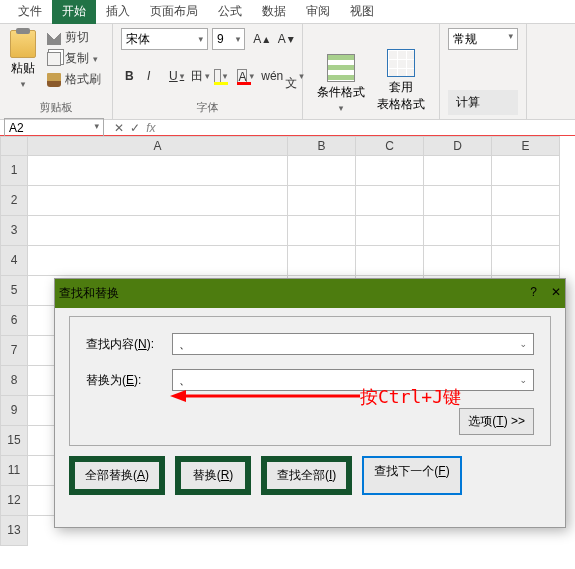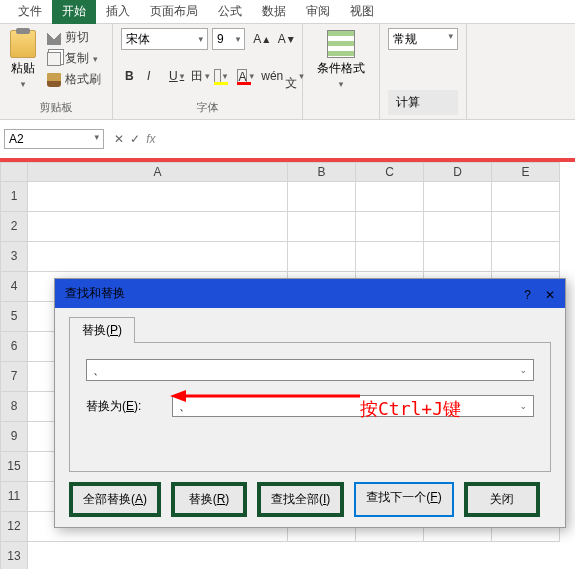--- a/index.html
+++ b/index.html
@@ -26,53 +26,53 @@
 .btn-row{display:flex;gap:2px;align-items:center}
 .rb{padding:2px 4px;min-width:20px;text-align:center;color:#333;display:flex;align-items:center;gap:2px}
 .bold{font-weight:bold}.ital{font-style:italic}.ul{text-decoration:underline}
 .color-box{width:14px;height:14px;border:1px solid #888;position:relative}
 .color-box::after{content:"";position:absolute;bottom:-3px;left:-1px;width:14px;height:3px;background:var(--c,#ff0000)}
 .big-btn{display:flex;flex-direction:column;align-items:center;gap:2px;padding:2px 6px}
 .big-ico{width:28px;height:28px}
 .cf-ico{background:repeating-linear-gradient(#a8d08d,#a8d08d 5px,#fff 5px,#fff 10px);border:1px solid #888}
 .tbl-ico{background:linear-gradient(#5b9bd5,#5b9bd5);border:1px solid #2e75b6;background-image:linear-gradient(#fff 1px,transparent 1px),linear-gradient(90deg,#fff 1px,transparent 1px);background-size:9px 9px}
 .num-combo{border:1px solid #ababab;background:#fff;width:70px;height:22px;padding:2px 4px;display:flex;justify-content:space-between}
-.namebox-row{display:flex;align-items:center;height:42px;border-bottom:4px solid #ef4444;background:#fff}
+.namebox-row{display:flex;align-items:center;height:16px;border-bottom:1px solid #ef4444;background:#fff}
 .namebox{width:100px;border:1px solid #ababab;margin:2px 4px;padding:2px 4px;display:flex;justify-content:space-between}
 .fx-btns{display:flex;gap:6px;padding:0 6px;color:#666}
 .fx-lbl{font-style:italic;color:#888}
 .formula-bar{flex:1;padding:2px 6px;border-left:1px solid #d4d4d4}
 .sheet{position:relative}
 .corner{position:absolute;left:0;top:0;width:28px;height:20px;background:#e6e6e6;border:1px solid #d4d4d4}
 .colheads{position:absolute;left:28px;top:0;display:flex}
 .ch{height:20px;background:#e6e6e6;border:1px solid #d4d4d4;border-left:none;text-align:center;line-height:18px;color:#444}
 .rowheads{position:absolute;left:0;top:20px;display:flex;flex-direction:column}
 .rh{width:28px;height:30px;background:#e6e6e6;border:1px solid #d4d4d4;border-top:none;text-align:center;line-height:28px;color:#444}
 .cells{position:absolute;left:28px;top:20px}
 .row{display:flex}
 .cell{height:30px;border-right:1px solid #d4d4d4;border-bottom:1px solid #d4d4d4;padding:4px;line-height:20px;overflow:hidden;white-space:nowrap}
 .sel{outline:2px solid #217346;outline-offset:-1px}
 .dialog{position:absolute;left:54px;top:278px;width:512px;height:250px;background:#f0f0f0;border:1px solid #999;box-shadow:3px 3px 12px rgba(0,0,0,0.3)}
-.dlg-title{display:flex;justify-content:space-between;align-items:flex-end;padding:6px 10px;background:#1d4ed8}
+.dlg-title{display:flex;justify-content:space-between;align-items:flex-start;padding:6px 4px;background:#4d7c0f}
 .dlg-close{display:flex;gap:14px;font-size:14px}
 .dlg-tabs{display:flex;padding:8px 14px 0;gap:0}
 .dlg-tab{padding:4px 12px;border:1px solid #aaa;background:#e8e8e8;border-bottom:none;position:relative;top:1px}
 .dlg-tab.act{background:#f0f0f0;z-index:2}
 .dlg-body{border:1px solid #aaa;margin:0 14px;padding:16px;background:#f0f0f0;position:relative;height:130px}
 .frow{display:flex;align-items:center;gap:8px;margin-bottom:14px}
 .flbl{width:78px;text-align:left}
 .finput{flex:1;border:1px solid #888;background:#fff;height:22px;padding:2px 6px;display:flex;align-items:center;justify-content:space-between}
 .opts-btn{position:absolute;right:16px;bottom:10px;border:1px solid #999;background:#e8e8e8;padding:4px 8px}
 .dlg-btns{display:flex;gap:10px;padding:10px 14px;justify-content:flex-start}
-.dbtn{border:4px solid #14532d;background:#e8e8e8;padding:5px 10px;min-width:76px;text-align:center}
+.dbtn{border:6px solid #14532d;background:#e8e8e8;padding:5px 10px;min-width:76px;text-align:center}
 .dbtn.def{border:2px solid #0078d7}
 .arrow{position:absolute;left:170px;top:386px;pointer-events:none}
 .arrow-line{stroke:#ff0000;stroke-width:3}
 .arrow-head{fill:#ff0000}
-.anno{position:absolute;left:360px;top:397px;color:#ff0000;font-size:18px;font-family:Consolas,monospace}
+.anno{position:absolute;left:360px;top:385px;color:#ff0000;font-size:18px;font-family:Consolas,monospace}
 .ul-acc{text-decoration:underline}
 </style>
 </head>
 <body>
 
 <div class="ribbon-tabs">
   <div class="tab">文件</div>
   <div class="tab active">开始</div>
   <div class="tab">插入</div>
   <div class="tab">页面布局</div>
@@ -133,25 +133,30 @@
         </span>
       <span class="rb">
           <span class="color-box" style="--c:#ff0000">A</span>
           <span class="dd">▾</span>
         </span>
       <span class="rb"><sup>wén</sup><br>文<span class="dd">▾</span></span>
     </div>
     <div class="grp-label">字体</div>
   </div>
 
-  <div class="group" style="flex-direction:column;align-items:flex-end">
+  <div class="group" style="flex-direction:row;align-items:flex-end">
     <div class="big-btn">
       <div class="big-ico cf-ico"></div>
       <span>条件格式</span>
       <span class="dd">▾</span>
+    </div>
+    <div class="big-btn">
+      <div class="big-ico tbl-ico"></div>
+      <span style="white-space:pre;text-align:center">套用
+表格格式</span>
     </div>
   </div>
 
   <div class="group">
     <div class="num-combo">
         <span>常规</span>
         <span class="dd">▾</span>
       </div>
     <div style="background:#e8e8e8;padding:4px 8px;margin-top:4px">计算</div>
   </div>
@@ -283,43 +288,43 @@
 
 <div class="dialog">
   <div class="dlg-title">
     <span>查找和替换</span>
     <div class="dlg-close">
       <span>?</span>
       <span>✕</span>
     </div>
   </div>
   <div class="dlg-tabs">
-    <div class="dlg-tab act"><span>替换(<span class="ul-acc">P</span>)</span></div>
   </div>
   <div class="dlg-body">
     <div class="frow">
+      <span class="flbl">查找内容(<span class="ul-acc">N</span>):</span>
       <div class="finput">
           <span>、</span>
           <span class="dd">⌄</span>
         </div>
     </div>
     <div class="frow">
       <span class="flbl">替换为(<span class="ul-acc">E</span>):</span>
       <div class="finput">
           <span>、</span>
           <span class="dd">⌄</span>
         </div>
     </div>
+    <div class="opts-btn">选项(<span class="ul-acc">T</span>) &gt;&gt;</div>
   </div>
   <div class="dlg-btns">
     <div class="dbtn">全部替换(<span class="ul-acc">A</span>)</div>
     <div class="dbtn">替换(<span class="ul-acc">R</span>)</div>
     <div class="dbtn">查找全部(<span class="ul-acc">I</span>)</div>
     <div class="dbtn def">查找下一个(<span class="ul-acc">F</span>)</div>
-    <div class="dbtn">关闭</div>
   </div>
 </div>
 
 <svg class="arrow" width="200" height="20">
   <line x1="190" y1="10" x2="12" y2="10" class="arrow-line"></line>
   <polygon points="0,10 16,4 16,16" class="arrow-head"></polygon>
 </svg>
 <div class="anno">按Ctrl+J键</div>
 
 </body></html>

